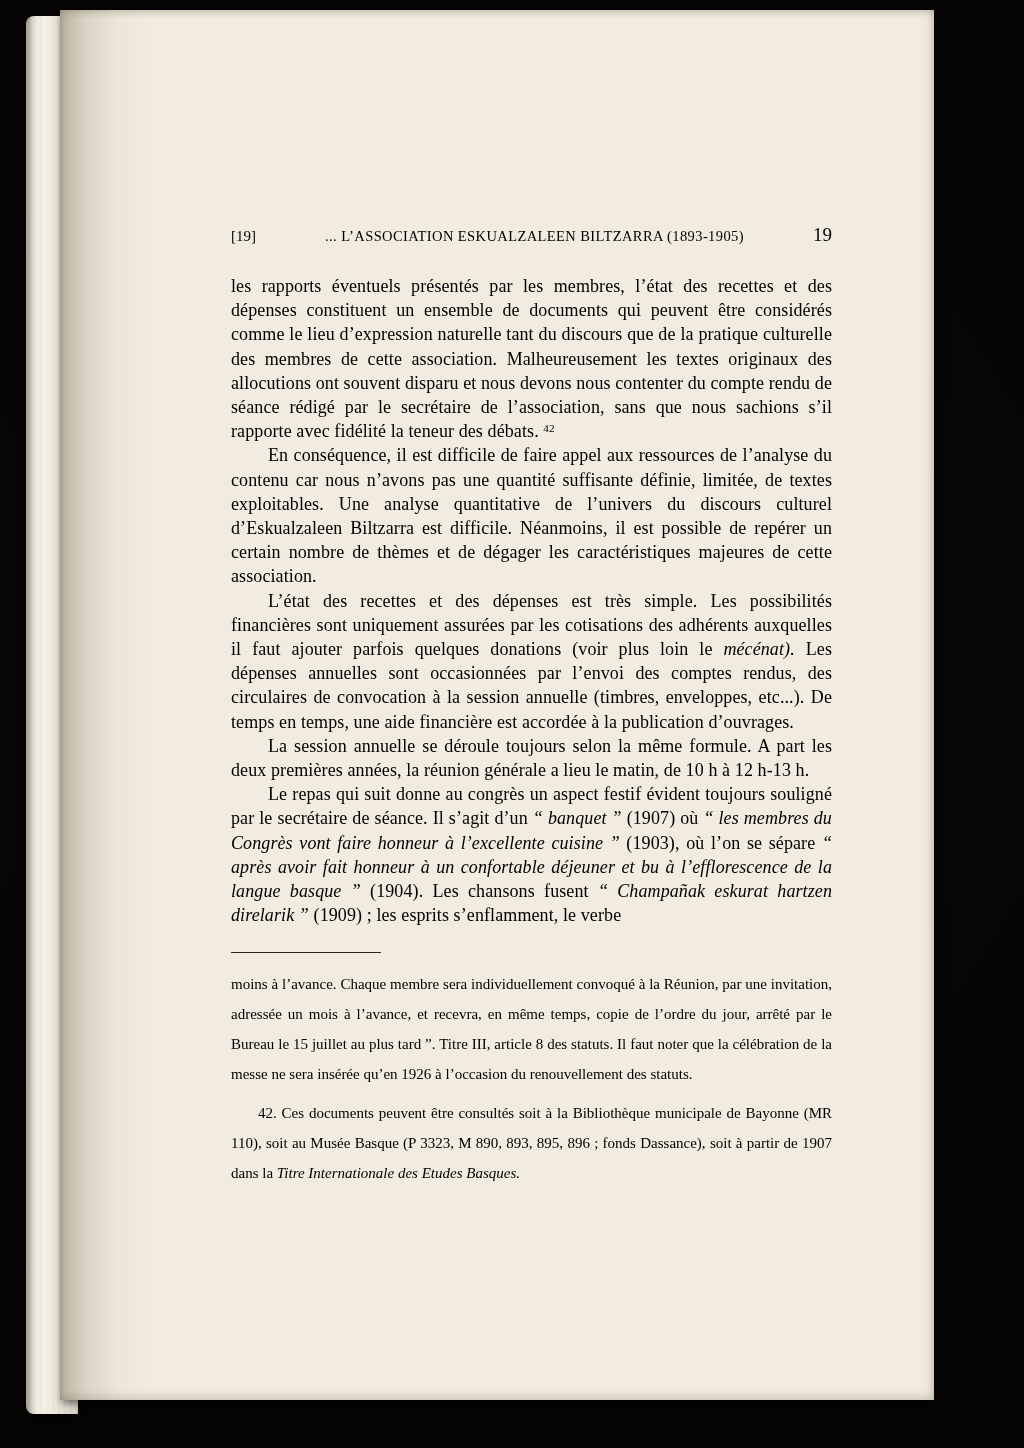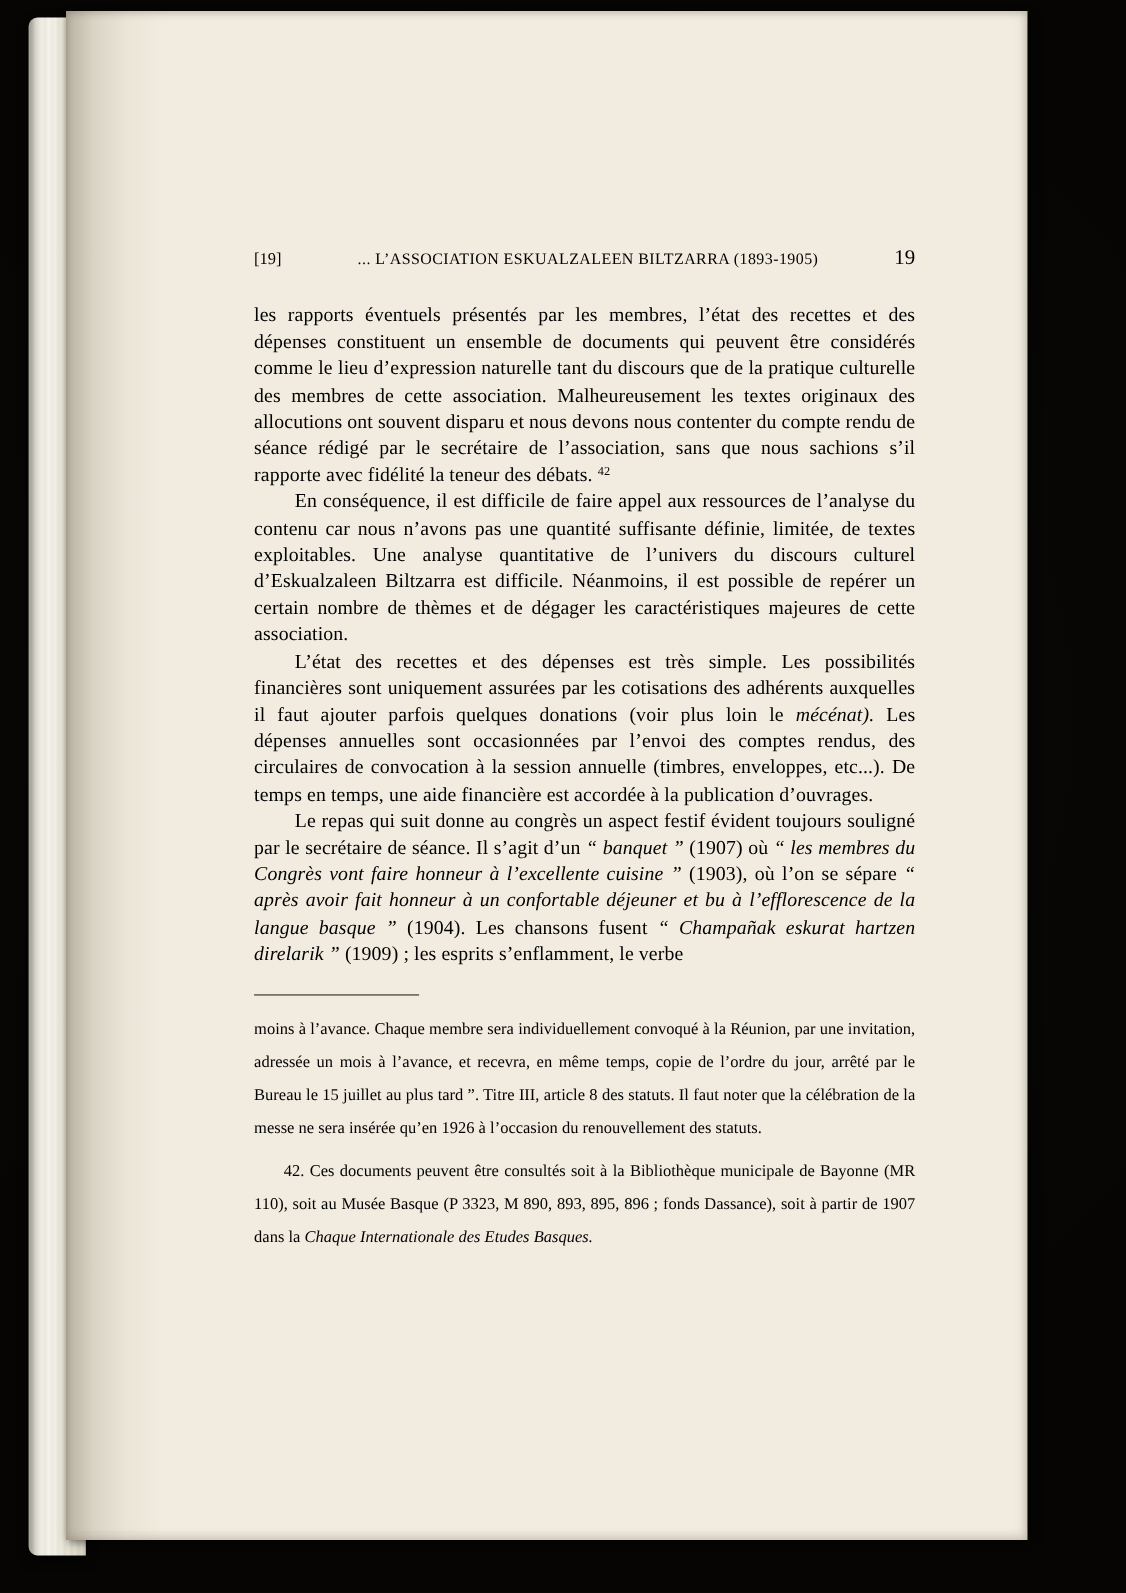--- a/index.html
+++ b/index.html
@@ -122,25 +122,26 @@
       <div class="header">
         <span class="ref">[19]</span>
         <span class="title">... L’ASSOCIATION ESKUALZALEEN BILTZARRA (1893-1905)</span>
         <span class="pn">19</span>
       </div>
 
       <div class="body-text">
         <p><span>les rapports éventuels présentés par les membres, l’état des recettes et des dépenses constituent un ensemble de documents qui peuvent être considérés comme le lieu d’expression naturelle tant du discours que de la pratique culturelle des membres de cette association. Malheureusement les textes originaux des allocutions ont souvent disparu et nous devons nous contenter du compte rendu de séance rédigé par le secrétaire de l’association, sans que nous sachions s’il rapporte avec fidélité la teneur des débats. </span><sup>42</sup></p>
         <p class="ind"><span>En conséquence, il est difficile de faire appel aux ressources de l’analyse du contenu car nous n’avons pas une quantité suffisante définie, limitée, de textes exploitables. Une analyse quantitative de l’univers du discours culturel d’Eskualzaleen Biltzarra est difficile. Néanmoins, il est possible de repérer un certain nombre de thèmes et de dégager les caractéristiques majeures de cette association.</span></p>
         <p class="ind"><span>L’état des recettes et des dépenses est très simple. Les possibilités financières sont uniquement assurées par les cotisations des adhérents auxquelles il faut ajouter parfois quelques donations (voir plus loin le </span><span style="font-style: italic;">mécénat).</span><span> Les dépenses annuelles sont occasionnées par l’envoi des comptes rendus, des circulaires de convocation à la session annuelle (timbres, enveloppes, etc...). De temps en temps, une aide financière est accordée à la publication d’ouvrages.</span></p>
+        <p class="ind"><span>La session annuelle se déroule toujours selon la même formule. A part les deux premières années, la réunion générale a lieu le matin, de 10 h à 12 h-13 h.</span></p>
         <p class="ind"><span>Le repas qui suit donne au congrès un aspect festif évident toujours souligné par le secrétaire de séance. Il s’agit d’un </span><span style="font-style: italic;">“ banquet ”</span><span> (1907) où </span><span style="font-style: italic;">“ les membres du Congrès vont faire honneur à l’excellente cuisine ”</span><span> (1903), où l’on se sépare </span><span style="font-style: italic;">“ après avoir fait honneur à un confortable déjeuner et bu à l’efflorescence de la langue basque ”</span><span> (1904). Les chansons fusent </span><span style="font-style: italic;">“ Champañak eskurat hartzen direlarik ”</span><span> (1909) ; les esprits s’enflamment, le verbe</span></p>
       </div>
 
       <div class="fn-rule"></div>
 
       <div class="footnotes">
         <p><span>moins à l’avance. Chaque membre sera individuellement convoqué à la Réunion, par une invitation, adressée un mois à l’avance, et recevra, en même temps, copie de l’ordre du jour, arrêté par le Bureau le 15 juillet au plus tard ”. Titre III, article 8 des statuts. Il faut noter que la célébration de la messe ne sera insérée qu’en 1926 à l’occasion du renouvellement des statuts.</span></p>
-        <p class="ind-fn"><span>42. Ces documents peuvent être consultés soit à la Bibliothèque municipale de Bayonne (MR 110), soit au Musée Basque (P 3323, M 890, 893, 895, 896 ; fonds Dassance), soit à partir de 1907 dans la </span><span style="font-style: italic;">Chaque Internationale des Etudes Basques.</span></p>
+        <p class="ind-fn"><span>42. Ces documents peuvent être consultés soit à la Bibliothèque municipale de Bayonne (MR 110), soit au Musée Basque (P 3323, M 890, 893, 895, 896 ; fonds Dassance), soit à partir de 1907 dans la </span><span style="font-style: italic;">Titre Internationale des Etudes Basques.</span></p>
       </div>
 
     </div>
   </div>
 </div>
 
 </body></html>

